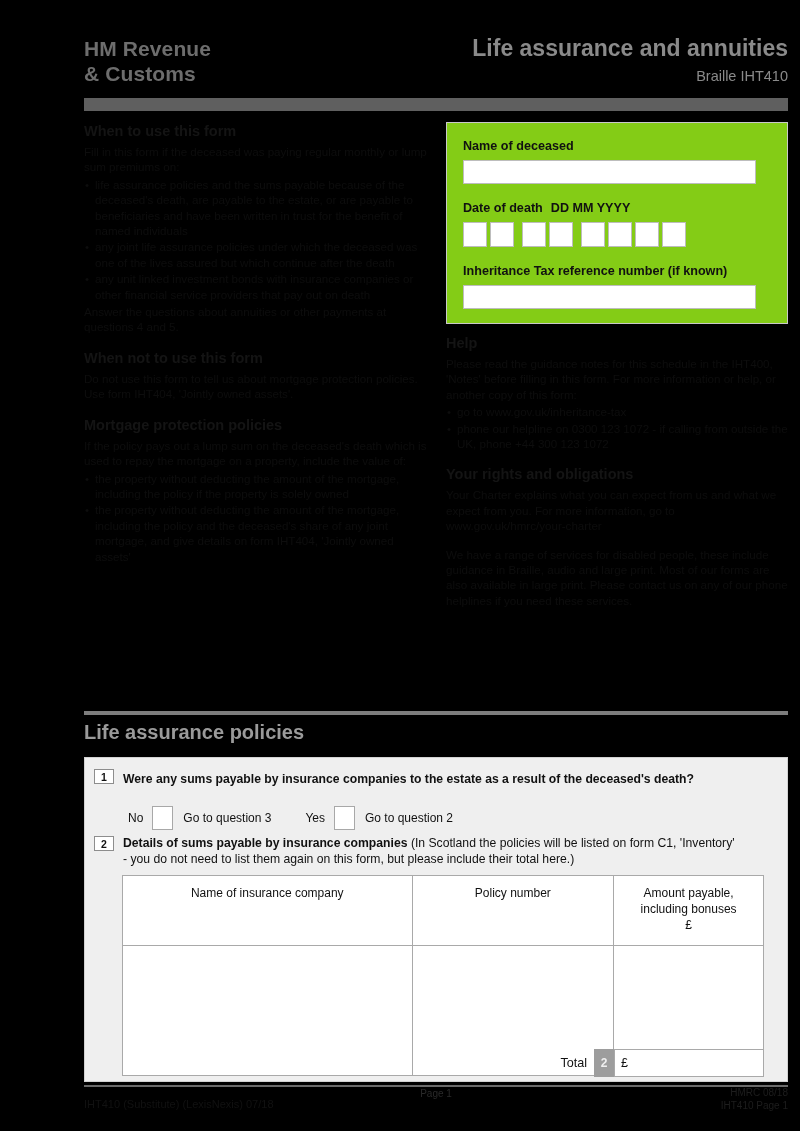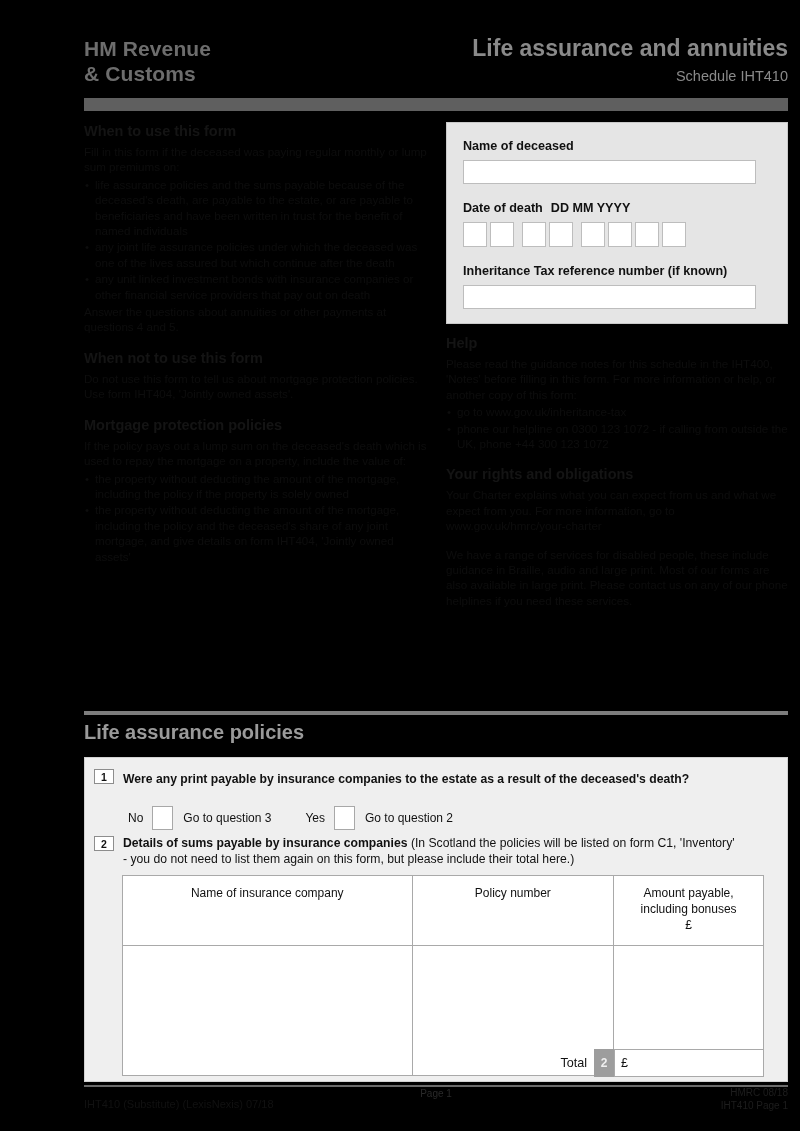--- a/index.html
+++ b/index.html
@@ -29,21 +29,21 @@
            margin-bottom: 3px; }
   .sec-h.spaced { margin-top: 14px; }
   .sec-p { color: #0d0d0d; font-size: 11.6px; line-height: 15.4px; margin-bottom: 2px; }
   ul.sec-ul { list-style: none; margin: 0 0 2px 0; padding: 0; }
   ul.sec-ul > li { color: #0d0d0d; font-size: 11.6px; line-height: 15.4px;
                    padding-left: 11px; position: relative; margin-bottom: 1px; }
   ul.sec-ul > li:before { content: "\2022"; position: absolute; left: 1px; top: 0; color: #0d0d0d; }
 
   
   .panel { position: absolute; left: 410px; top: 122px; width: 342px; height: 202px;
-           background: #e5e5e5; border: 1px solid #c9c9c9; padding: 16px 16px 0 16px; }
+           background: #84cc16; border: 1px solid #c9c9c9; padding: 16px 16px 0 16px; }
   .panel-label { color: #111; font-size: 12.6px; font-weight: 700; margin-bottom: 7px; }
   .panel-label .sub { font-weight: 700; margin-left: 8px; }
   .text-box { width: 293px; height: 24px; background: #fff; border: 1px solid #bdbdbd; }
   .gap { height: 17px; }
   .date-boxes { display: flex; gap: 3px; }
   .date-boxes .db { width: 24px; height: 25px; background: #fff; border: 1px solid #bdbdbd; }
   .date-boxes .db.pad { margin-left: 5px; }
 
   
   .divider { position: absolute; left: 48px; top: 711px; width: 704px; height: 4px;
@@ -108,21 +108,21 @@
 
 <div class="page">
 
   <div class="header">
     <div class="brand">
       <div>HM Revenue</div>
       <div>&amp; Customs</div>
     </div>
     <div class="title-wrap">
       <div class="doc-title">Life assurance and annuities</div>
-      <div class="doc-sched">Schedule IHT410</div>
+      <div class="doc-sched">Braille IHT410</div>
     </div>
   </div>
   <div class="header-bar"></div>
 
   <div class="col-left">
     <div class="sec-h">When to use this form</div>
     <div class="sec-p">Fill in this form if the deceased was paying regular monthly or lump sum premiums on:</div>
     <ul class="sec-ul">
       <li>life assurance policies and the sums payable because of the deceased's death, are payable to the estate, or are payable to beneficiaries and have been written in trust for the benefit of named individuals</li>
       <li>any joint life assurance policies under which the deceased was one of the lives assured but which continue after the death</li>
@@ -175,21 +175,21 @@
     <div class="sec-p">Your Charter explains what you can expect from us and what we expect from you. For more information, go to www.gov.uk/hmrc/your-charter</div>
     <div class="sec-p" style="margin-top:13px">We have a range of services for disabled people, these include guidance in Braille, audio and large print. Most of our forms are also available in large print. Please contact us on any of our phone helplines if you need these services.</div>
   </div>
 
   <div class="divider"></div>
   <div class="section-title">Life assurance policies</div>
 
   <div class="form-panel">
 
     <div class="q1">
-      <span class="qnum">1</span><span class="q1-text">Were any print payable by insurance companies to the estate as a result of the deceased's death?</span>
+      <span class="qnum">1</span><span class="q1-text">Were any sums payable by insurance companies to the estate as a result of the deceased's death?</span>
       <div class="q1-answers">
         <span class="lbl">No</span>
         <div class="tickbox"></div>
         <span class="goto">Go to question 3</span>
         <span class="lbl">Yes</span>
         <div class="tickbox"></div>
         <span class="goto last">Go to question 2</span>
       </div>
     </div>
 

